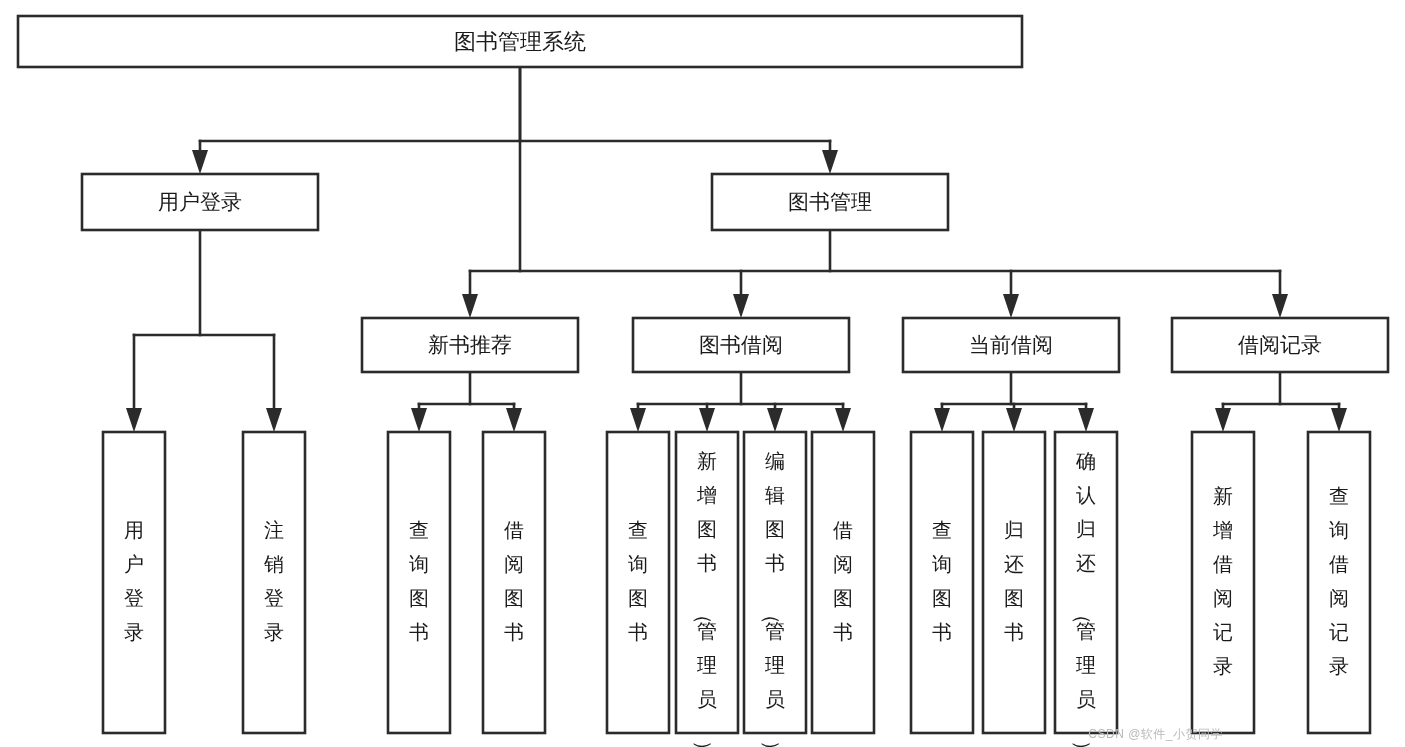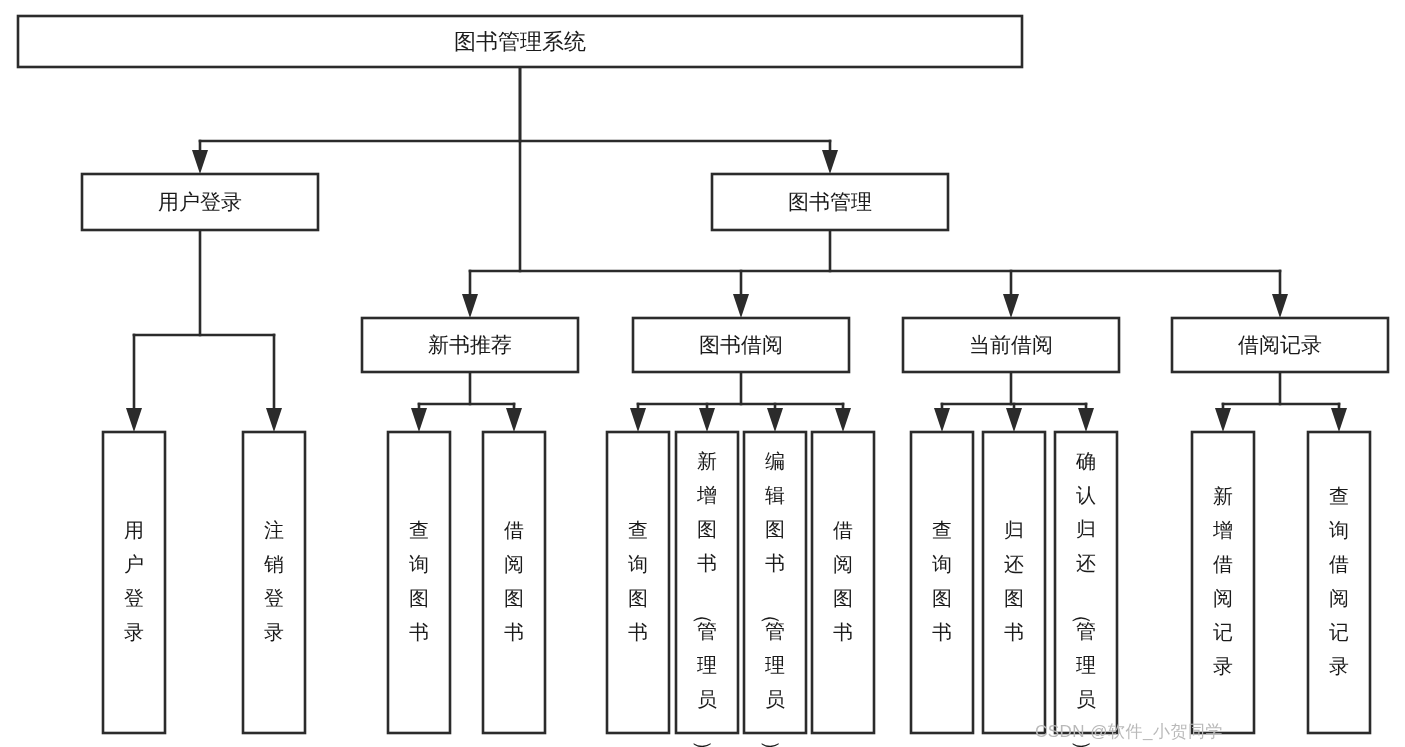--- a/index.html
+++ b/index.html
@@ -26,21 +26,21 @@
   .label-h{font-size:21px;}
   .label-h-root{font-size:22px;}
   .label-v{
     font-size:20px;
     text-anchor:middle;
   }
   .watermark{
     position:absolute;
     right:8px;bottom:4px;
     font-family:"Liberation Sans","DejaVu Sans",sans-serif;
-    font-size:17px;
+    font-size:12px;
     color:#b9b9b9;
     white-space:nowrap;
     letter-spacing:0.5px;
     pointer-events:none;
   }
 </style>
 </head>
 <body>
 
 <div id="diagram-root">

